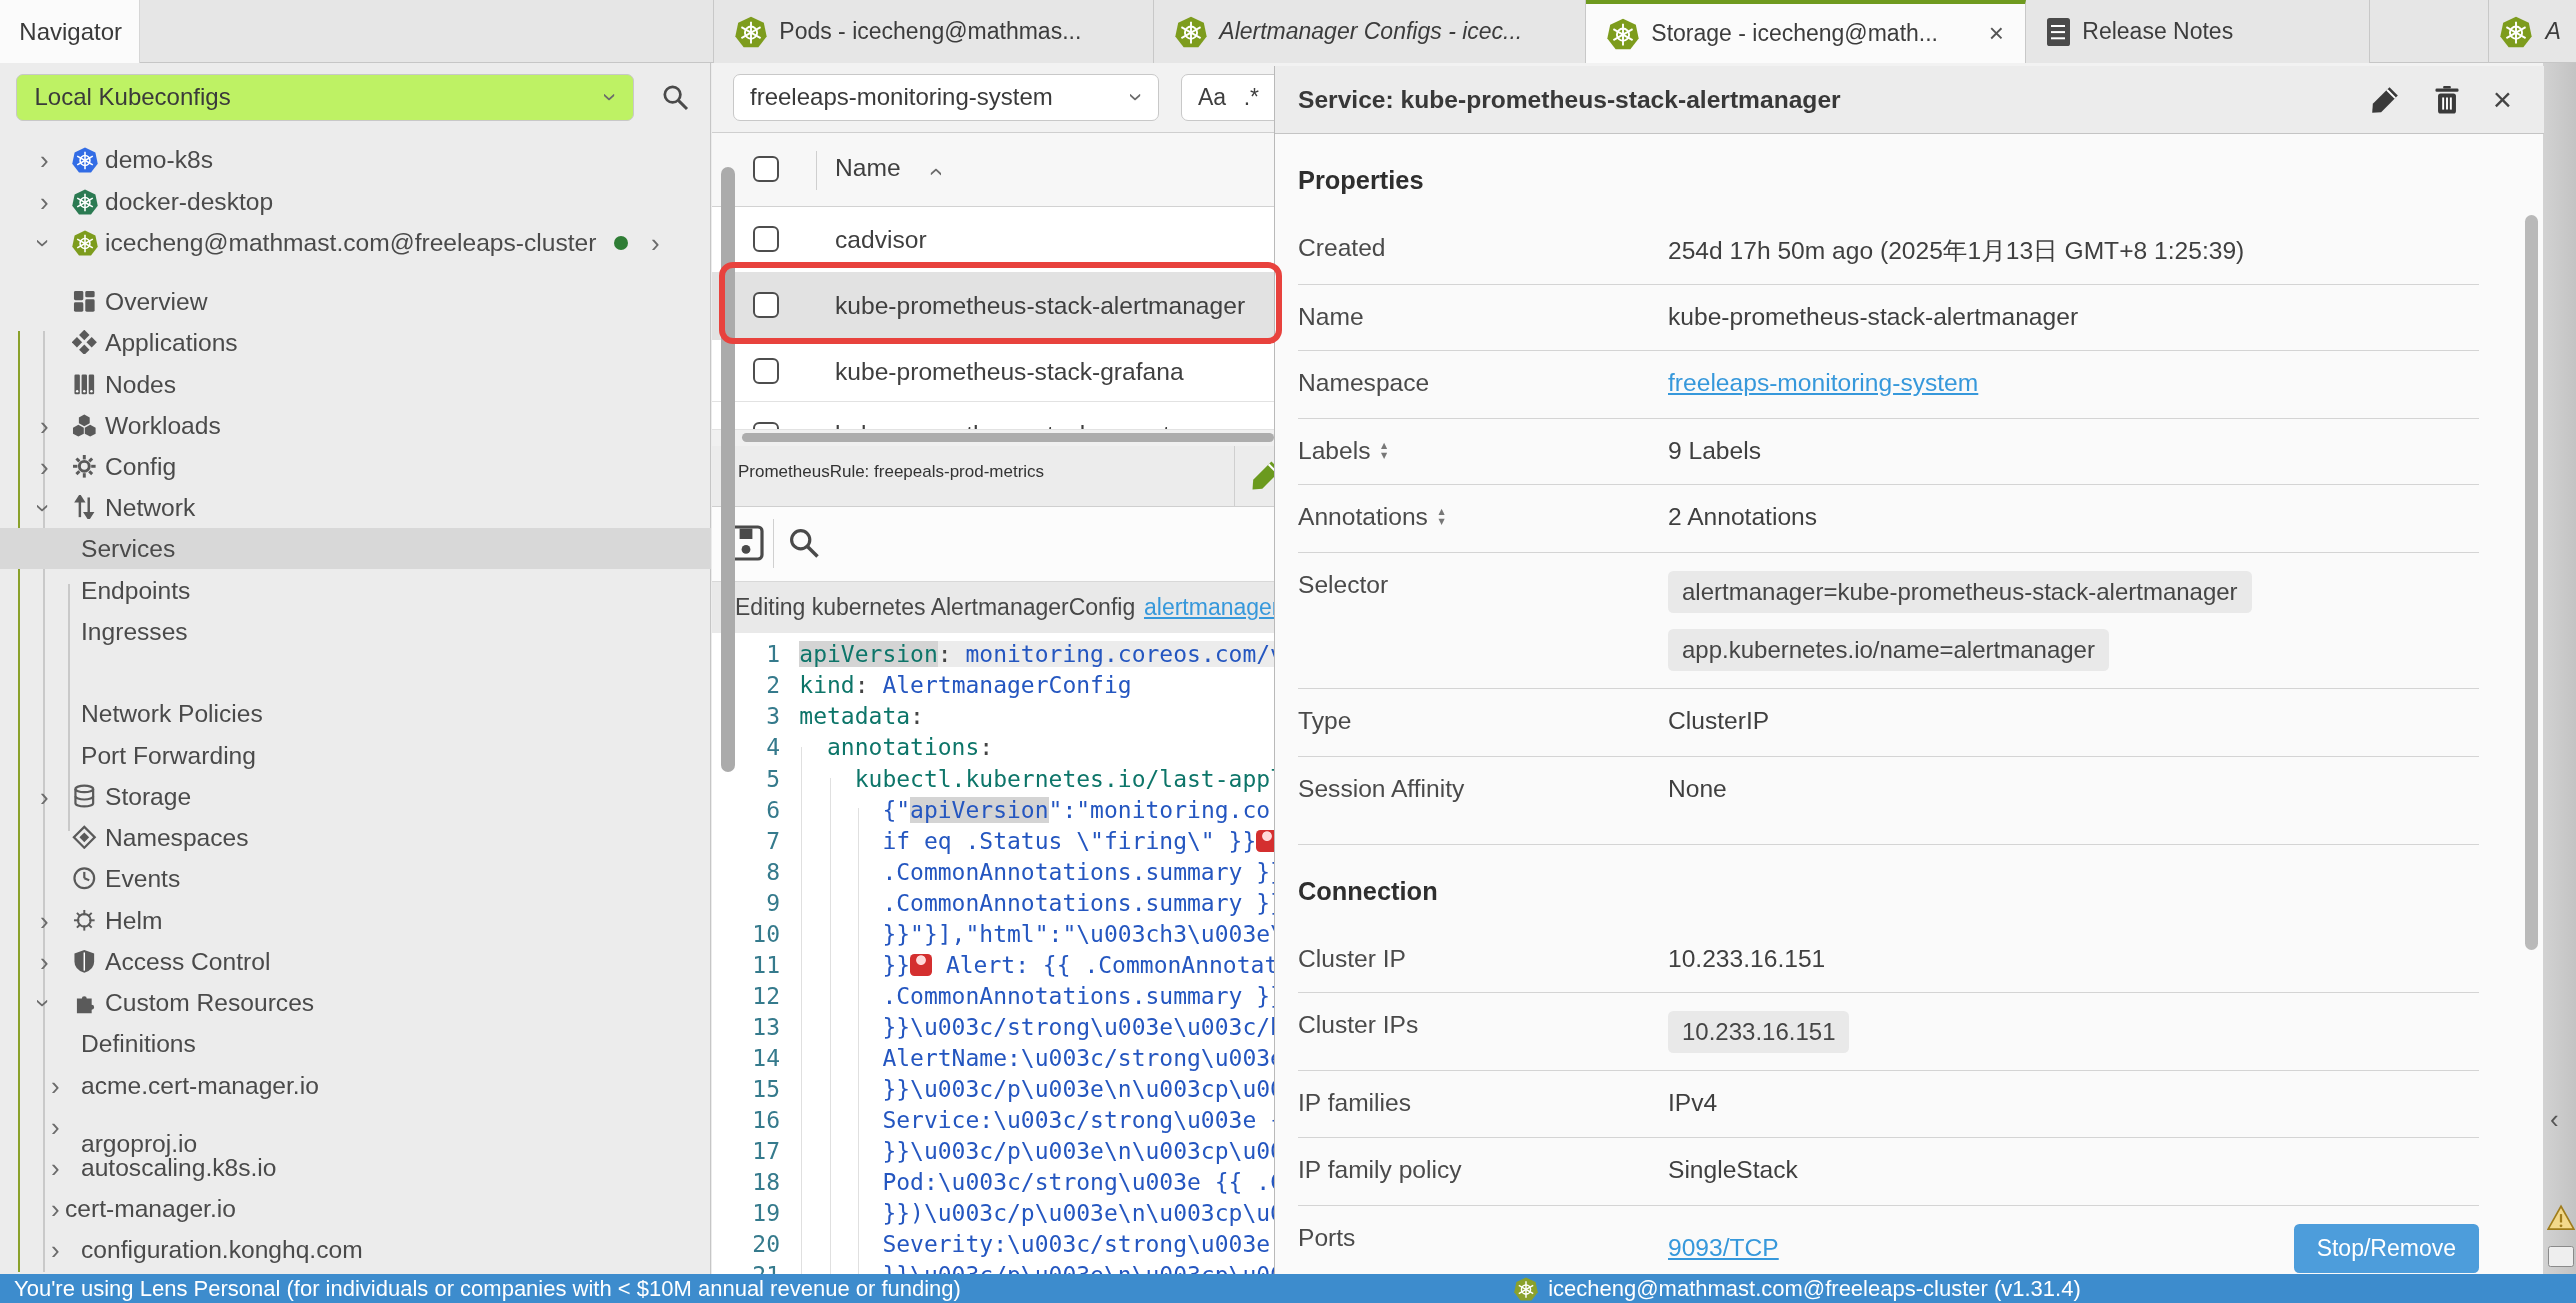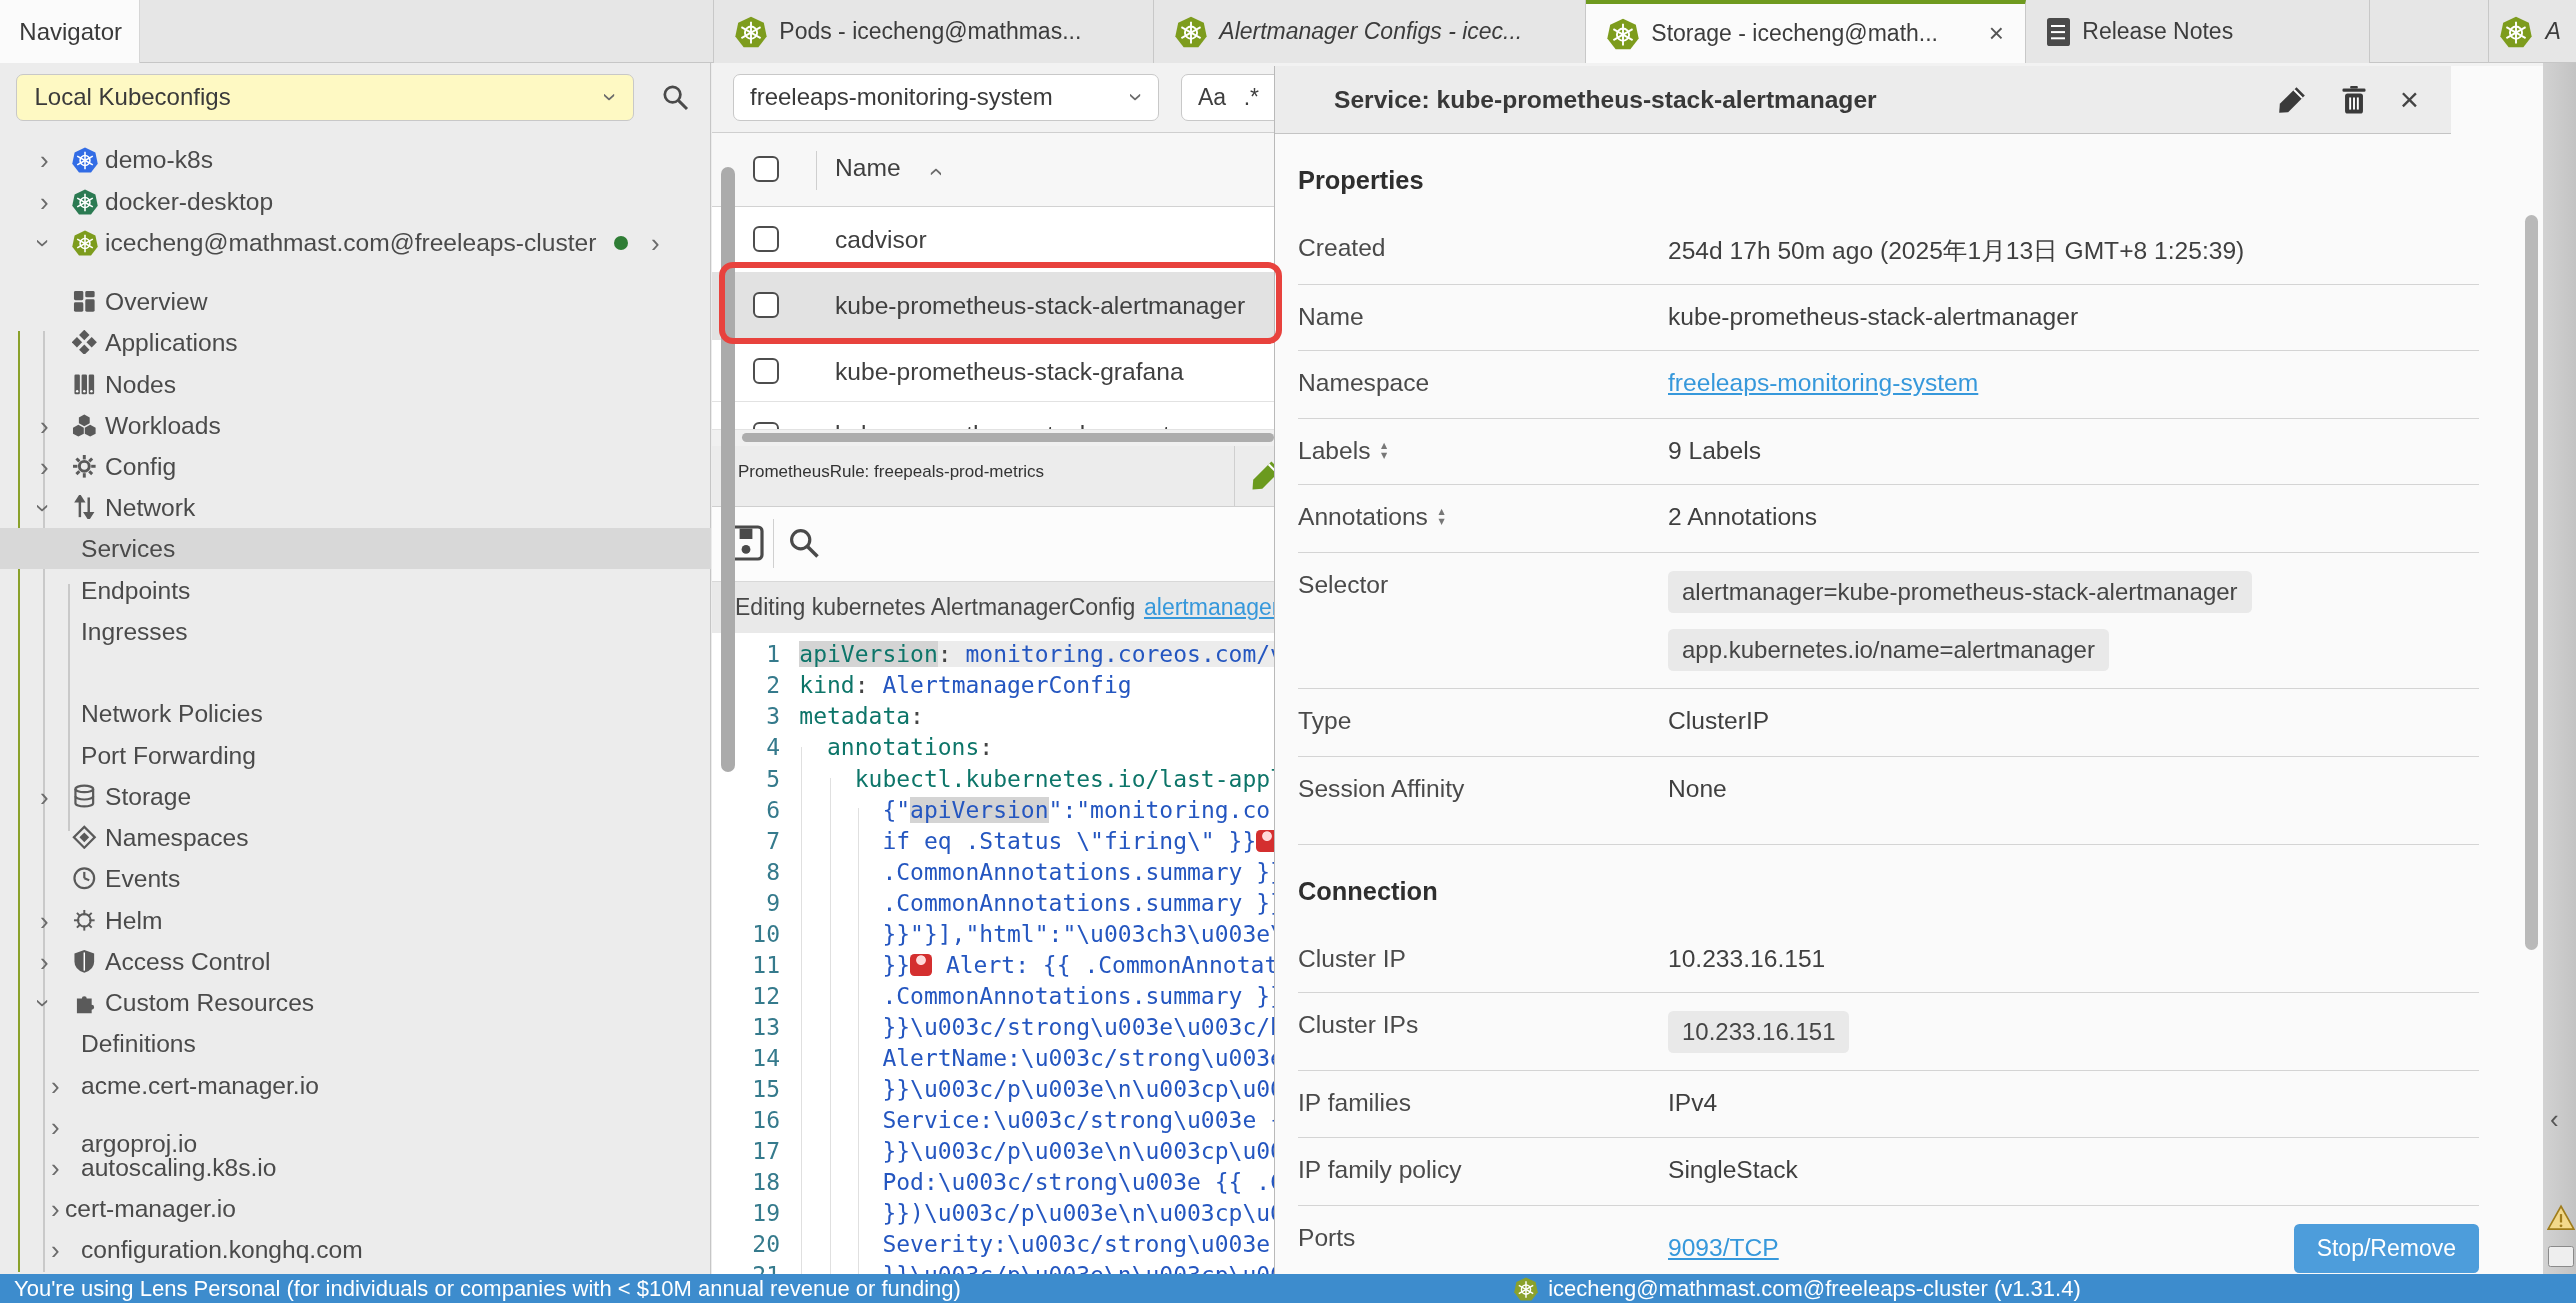--- a/index.html
+++ b/index.html
@@ -23,21 +23,21 @@
   .doc-icon { width:23px; height:28px; background:#4a4a4a; border-radius:2.6px; position:relative; flex:none;}
   .doc-icon:before { content:""; position:absolute; left:4.4px; top:7px; width:14px; height:2.6px;
                      background:#fff; box-shadow:0 6.1px 0 #fff, 0 12.3px 0 #fff; }
   .k8s-icon { flex:none; }
 
   
   #sidebar { position:absolute; left:0; top:63px; width:711px; height:1213px;
              background:#ececec; border-right:0.9px solid #c6c6c6; z-index:1; }
   #kubeconfig-row { position:absolute; left:0; top:0; width:711px; height:68px; }
   #kubeconfig-select { position:absolute; left:16px; top:10.5px; width:618px; height:47px;
-                       background:#fef9c3; border:1.8px solid #c8c8c8; border-radius:7px;
+                       background:#bef264; border:1.8px solid #c8c8c8; border-radius:7px;
                        display:flex; align-items:center; padding:0 17.5px; font-size:24px; color:#3a3a3a; }
   #kubeconfig-select .chev { margin-left:auto; }
   #sidebar-search-icon { position:absolute; left:660px; top:19.3px; }
   .chev { color:#6b6b6b; font-size:26px; line-height:1; display:inline-block; }
   .chev.down { transform:rotate(90deg); }
   .chev.up { transform:rotate(-90deg); }
 
   #tree { position:absolute; left:0; top:68px; width:711px; height:1141px; overflow:hidden; }
   .tree-row { position:absolute; left:0; width:711px; height:41px; display:flex; align-items:center;
               font-size:24.6px; color:#4a4a4a; white-space:nowrap; }
@@ -112,22 +112,22 @@
   .tok-p { color:#444; }
   .tok-hk { color:#0d7569; background:#d4d4d4; }
   .tok-hv { color:#2456c0; background:#d4d4d4; }
   .emoji-box { display:inline-block; width:22px; height:22px; border-radius:4.4px; vertical-align:-2.6px;
                background:radial-gradient(circle at 50% 28%, #ffd9d9 0 4.4px, #d42f2f 5.3px); }
   .cguide { position:absolute; width:0.9px; background:#e0e0e0; }
 
   
   #drawer { position:absolute; left:1274px; top:66px; width:1269px; height:1238px; background:#fafafa;
             border-left:0.9px solid #b9b9b9; z-index:10; }
-  #drawer-header { position:absolute; left:0; top:0; width:1176px; height:68px; background:#ececec;
-                   border-bottom:0.9px solid #c4c4c4; display:flex; align-items:center;padding-left:36px; }
+  #drawer-header { position:absolute; left:0; top:0; width:1269px; height:68px; background:#ececec;
+                   border-bottom:0.9px solid #c4c4c4; display:flex; align-items:center; }
   #drawer-title { font-size:24.6px; font-weight:bold; color:#383838; margin-left:23px; }
   #drawer-actions { margin-left:auto; margin-right:32px; display:flex; align-items:center; gap:30px; }
   #drawer-close { font-size:33px; color:#444; line-height:1; }
   #drawer-content { position:absolute; left:0; top:68px; width:1246px; height:1170px; overflow:hidden;
                     padding:0 42px 0 23px; }
   .dheading { font-size:25.4px; font-weight:bold; color:#2e2e2e; margin:32px 0 21px; }
   .prow { display:flex; border-bottom:0.9px solid #d4d4d4; padding:17.5px 0; align-items:flex-start; }
   .prow .plabel { width:370px; flex:none; font-size:24.6px; color:#4a4a4a; display:flex; align-items:center; gap:10.5px; }
   .prow .pval { font-size:24.6px; color:#3f3f3f; }
   .prow a.pval, a.plink { color:#3698db; text-decoration:underline; font-size:24.6px; }

